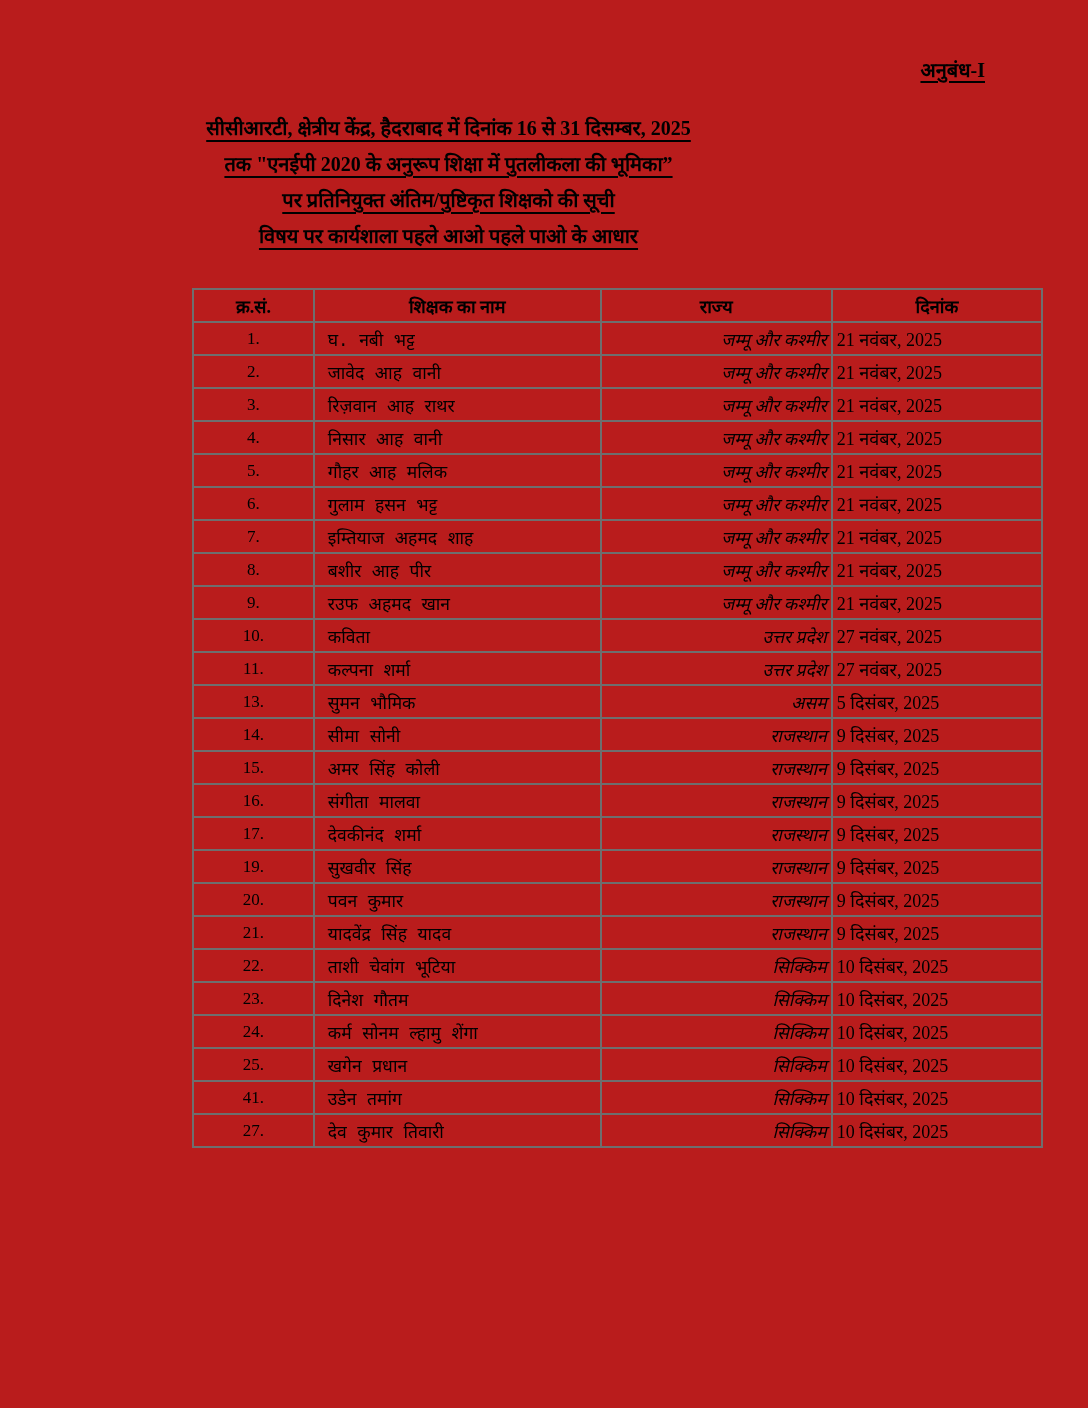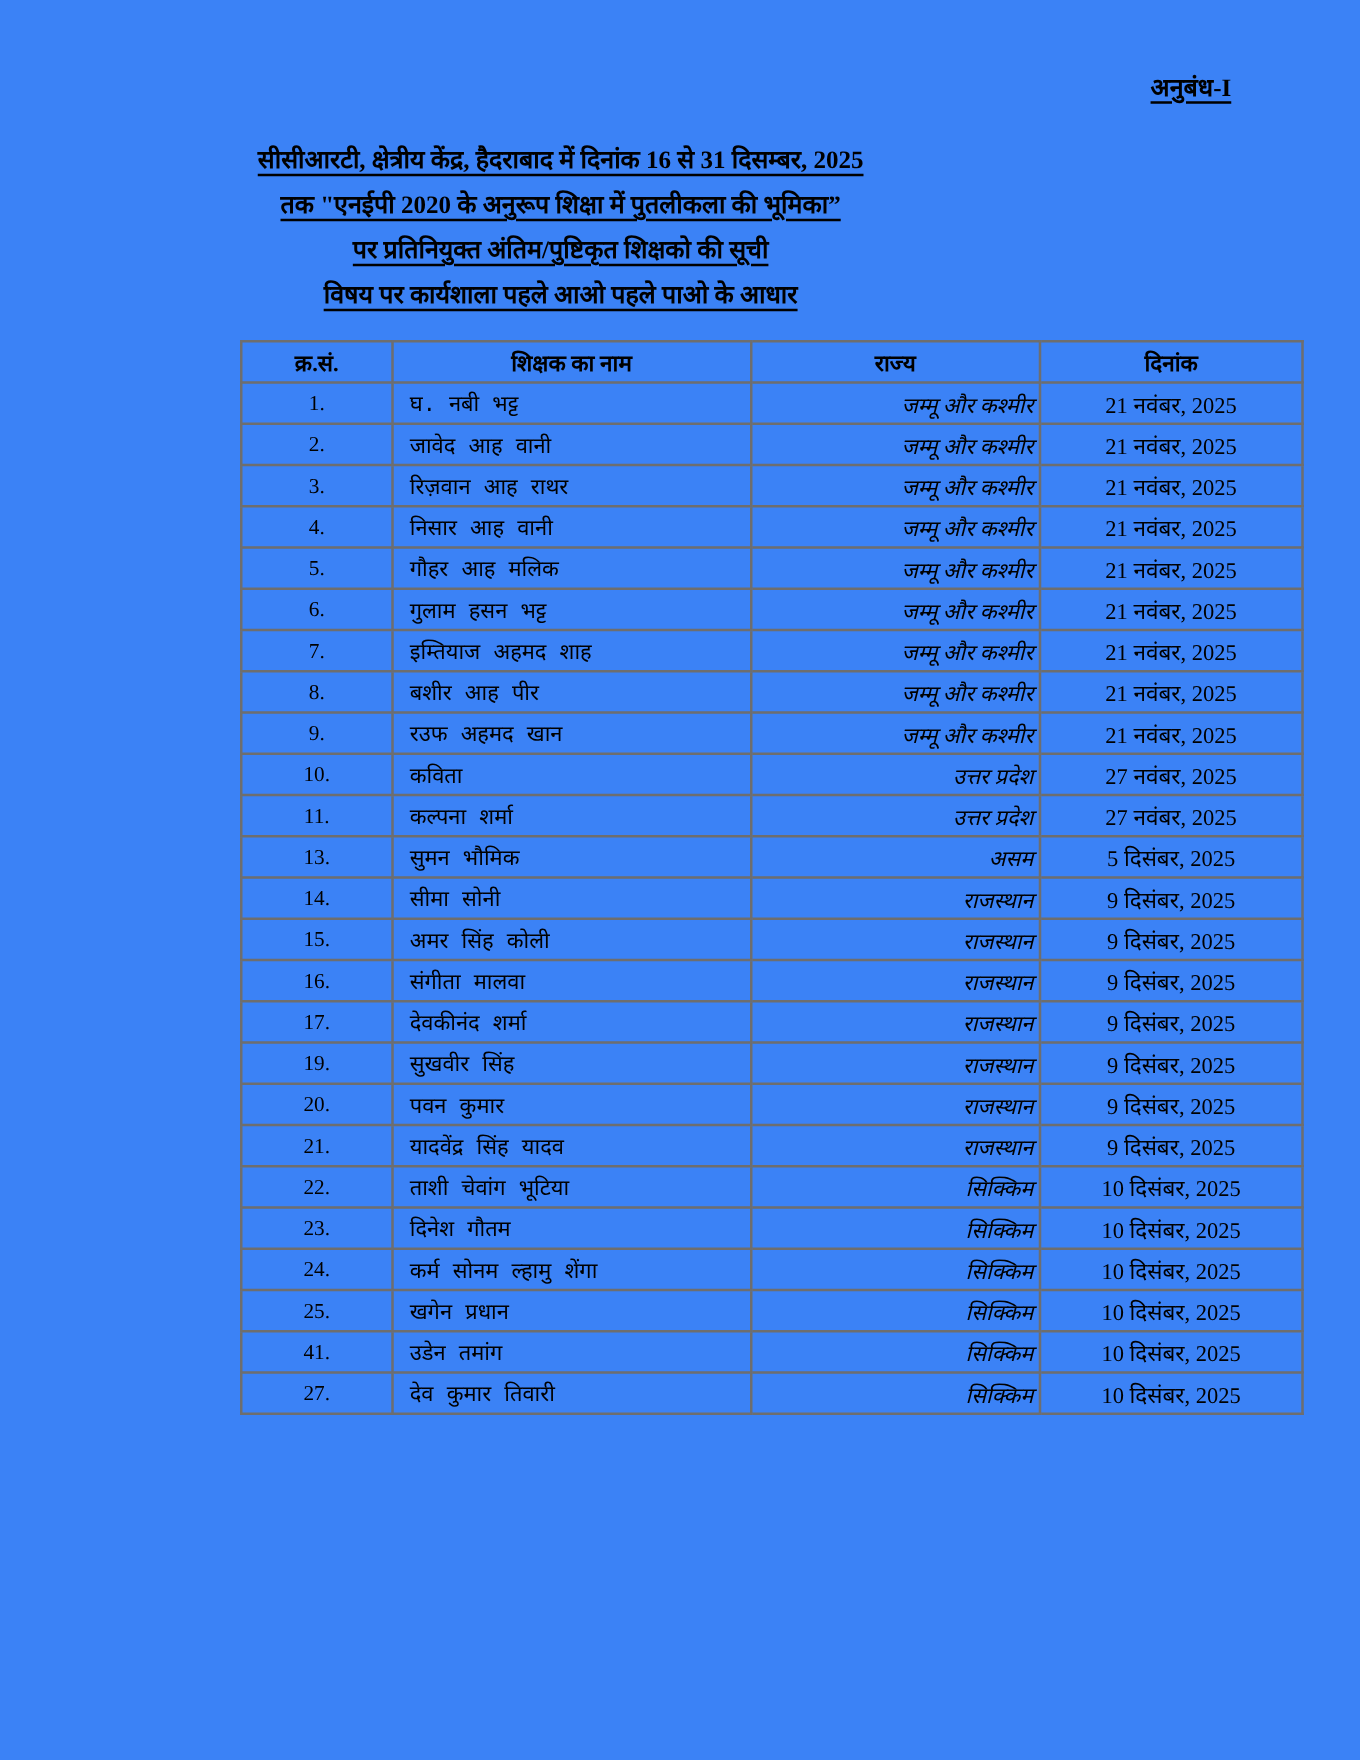--- a/index.html
+++ b/index.html
@@ -11,21 +11,21 @@
     height: 1408px;
     background: #ffffff;
     color: #000000;
     font-family: "Liberation Serif", serif;
     position: relative;
     overflow: hidden;
   }
   .page {
     position: absolute;
     inset: 0;
-    background: #3b82f6;
+    background: #b91c1c;
   }
   .annexure {
     position: absolute;
     top: 56px;
     right: 103px;
     font-size: 20px;
     font-weight: bold;
     text-decoration: underline;
     text-underline-offset: 4px;
   }
@@ -40,21 +40,21 @@
     font-size: 20px;
     font-weight: bold;
     line-height: 36px;
     text-decoration: underline;
     text-underline-offset: 5px;
     text-decoration-thickness: 2px;
   }
   table.teacher-table {
     position: absolute;
     left: 192px;
-    top: 272px;
+    top: 288px;
     width: 851px;
     border-collapse: collapse;
     table-layout: fixed;
   }
   .teacher-table th,
   .teacher-table td {
     border: 2px solid #6e6e6e;
     height: 31px;
     font-size: 17.5px;
     padding: 0 4px;
@@ -78,21 +78,21 @@
     text-align: left;
     padding-left: 13px;
     font-weight: 500;
     font-family: Liberation Mono, monospace;
   }
   .teacher-table td.state {
     text-align: right;
     font-style: italic;
   }
   .teacher-table td.date {
-    text-align: center;
+    text-align: left;
     font-size: 18px;
   }
 </style>
 </head>
 <body>
 
 <div class="page">
 
   <div class="annexure">अनुबंध-I</div>
 

